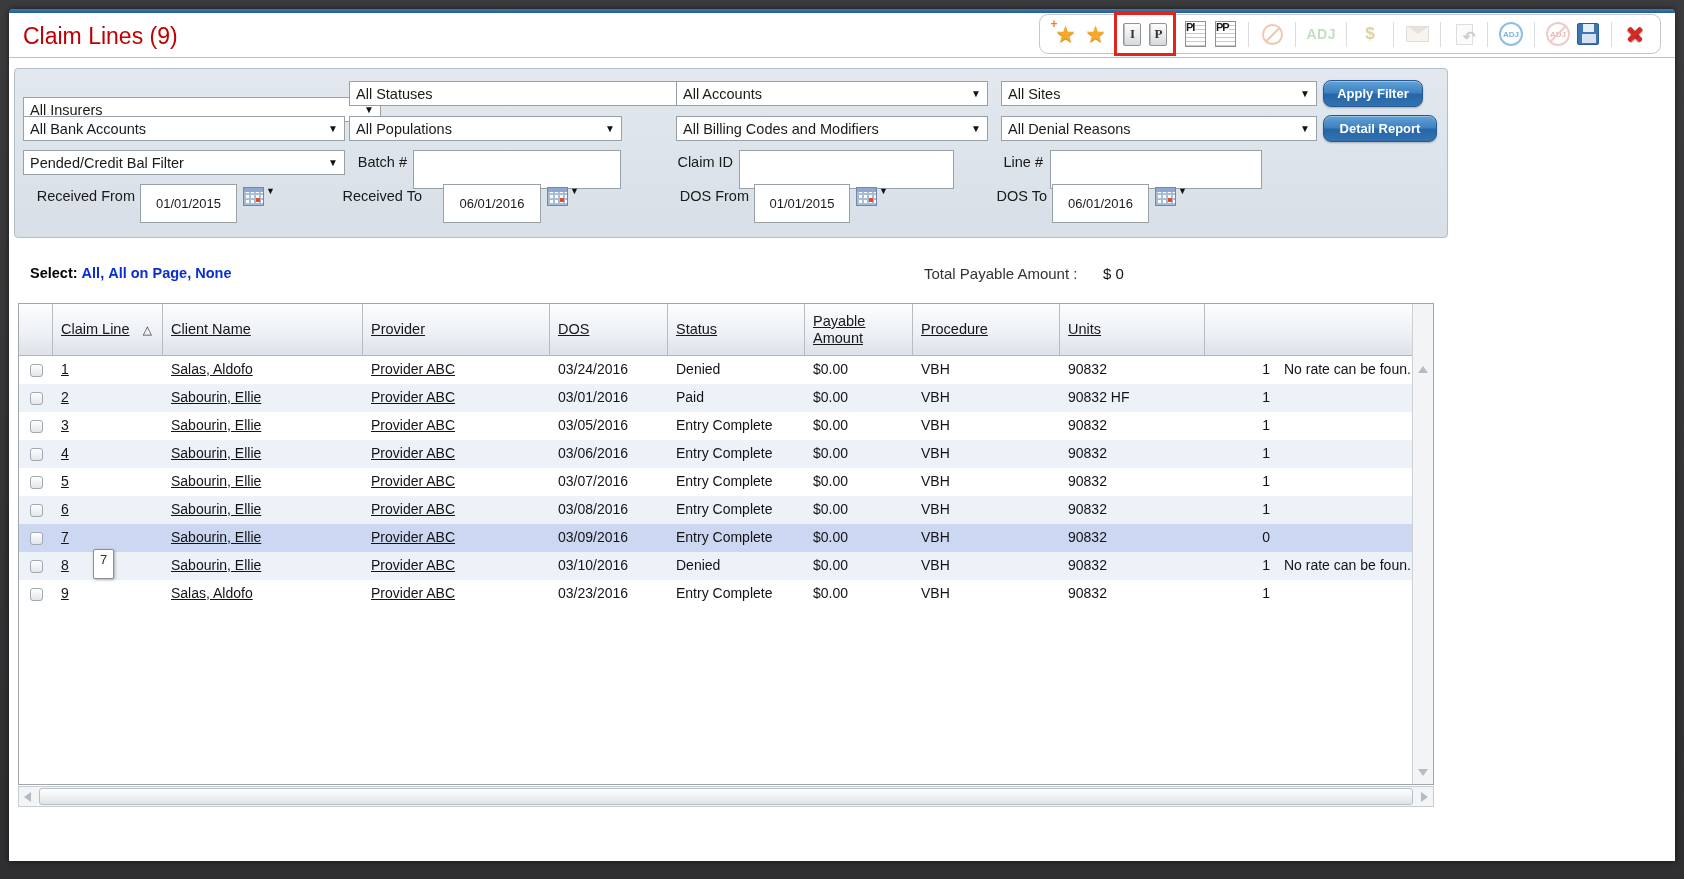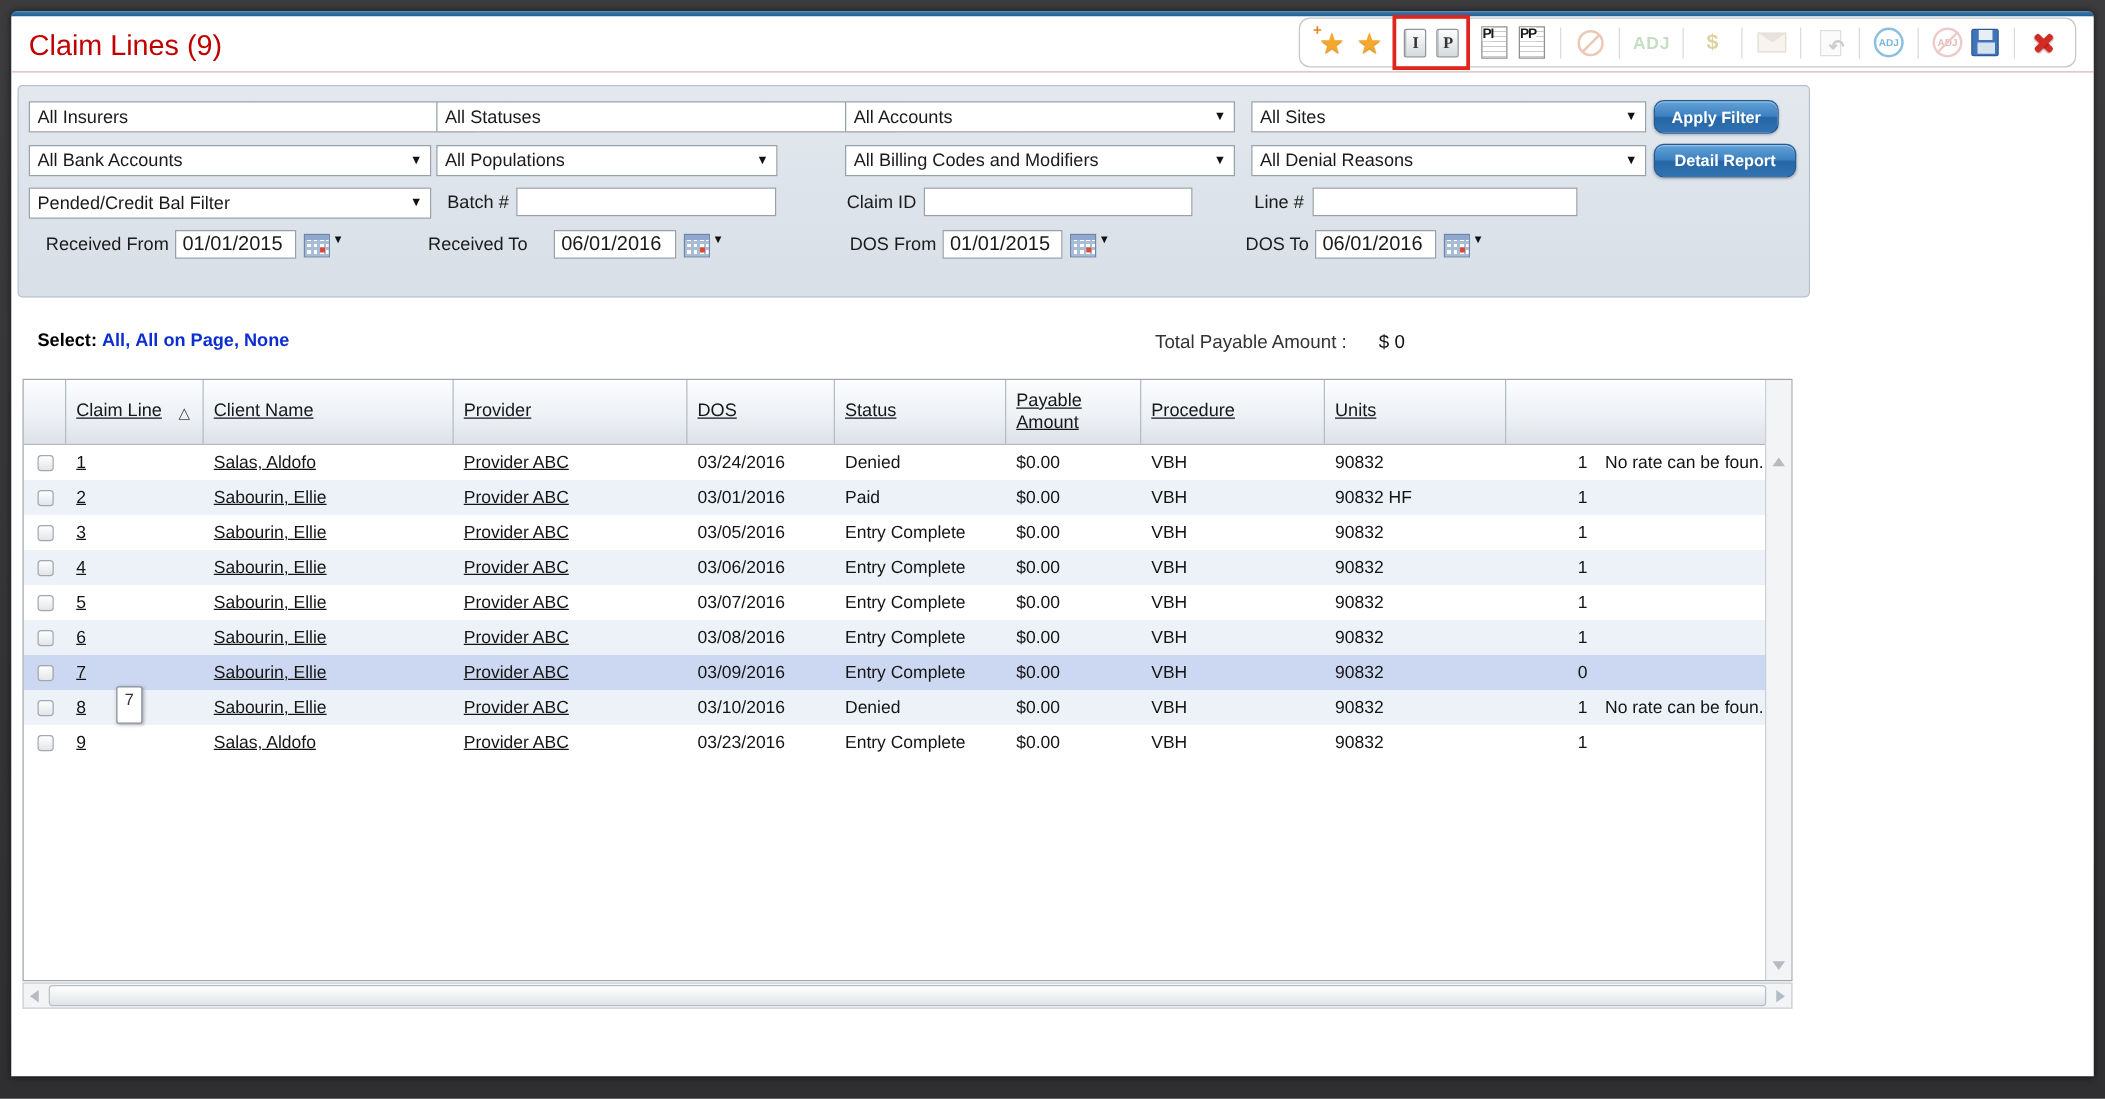--- a/index.html
+++ b/index.html
@@ -76,22 +76,22 @@
     background:linear-gradient(#e2e8ee,#d8dfe7);
     border:1px solid #b3bec9; border-radius:4px;
   }
   .dd {
     position:absolute; height:25px; background:#fff; border:1px solid #98a0a8;
     display:flex; align-items:center; padding:0 6px; cursor:default;
   }
   .dd-text { font-size:14.5px; color:#1a1a1a; flex:1; white-space:nowrap; overflow:hidden; }
   .dd-arrow { font-size:10px; color:#111; margin-left:4px; }
   .txt {
-    position:absolute; height:23px; background:#fff; border:1px solid #98a0a8;
-    font-family:"Liberation Sans", sans-serif; font-size:16px; color:#1a1a1a; padding:0 5px; outline:none;
+    position:absolute; height:39px; background:#fff; border:1px solid #98a0a8;
+    font-family:"Liberation Sans", sans-serif; font-size:13px; color:#1a1a1a; padding:0 5px; outline:none;text-align:center;
   }
   .flabel { position:absolute; height:25px; line-height:25px; font-size:14.5px; color:#1a1a1a; text-align:right; white-space:nowrap; }
   .btn {
     position:absolute; border:1px solid #245a92; border-radius:8px; color:#fff;
     font-size:13px; font-weight:bold; text-align:center;
     background:linear-gradient(180deg,#62a2d8 0%, #3d80bf 48%, #2566a7 52%, #3272b0 100%);
     box-shadow:0 1px 2px rgba(0,0,0,.25), inset 0 1px 0 rgba(255,255,255,.35);
     display:flex; align-items:center; justify-content:center; cursor:pointer;
   }
   .cal {
@@ -215,21 +215,21 @@
     <span class="sep"></span>
     <span class="tbi">
         <span class="xmark"></span>
       </span>
   </div>
 
   <div class="title-underline"></div>
 
   <div class="filter-panel">
 
-    <div class="dd" style="left:8px;top:12px;width:358px">
+    <div class="dd" style="left:8px;top:28px;width:358px">
       <span class="dd-text">All Insurers</span>
       <span class="dd-arrow">▼</span>
     </div>
     <div class="dd" style="left:334px;top:12px;width:368px">
       <span class="dd-text">All Statuses</span>
       <span class="dd-arrow">▼</span>
     </div>
     <div class="dd" style="left:661px;top:12px;width:312px">
       <span class="dd-text">All Accounts</span>
       <span class="dd-arrow">▼</span>

